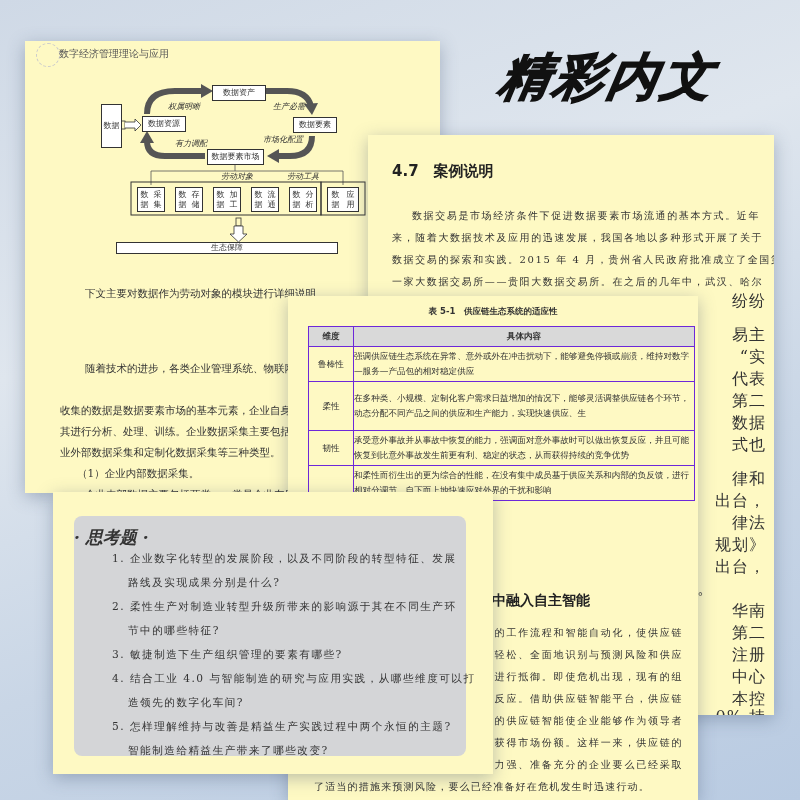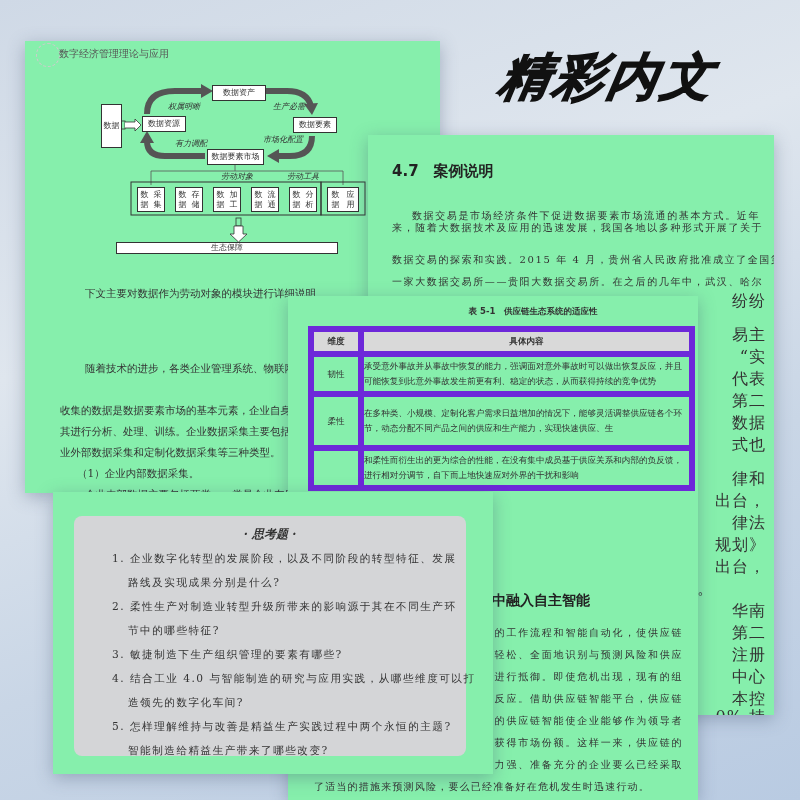--- a/index.html
+++ b/index.html
@@ -3,21 +3,21 @@
 <meta charset="utf-8">
 <style>
   html, body { margin:0; padding:0; }
   body {
     width:800px; height:800px; overflow:hidden; position:relative;
     background: linear-gradient(160deg, #cfd9e6 0%, #dfe6ee 35%, #c9d6e6 65%, #b9cbe2 100%);
     font-family: "DejaVu Serif", "Liberation Serif", serif;
     color:#333;
   }
   .page {
-    position:absolute; background:#86efac;
+    position:absolute; background:#fef9c3;
     box-shadow: 0 4px 16px rgba(60,80,110,0.35);
     overflow:hidden;
   }
 
   
   .hero-title {
     position:absolute; left:500px; top:44px; width:240px; height:70px;
     font-family: "DejaVu Sans", "Liberation Sans", sans-serif;
     font-weight:900; font-style:italic; font-size:50px; letter-spacing:4px;
     color:#111; transform: skewX(-10deg);
@@ -36,32 +36,32 @@
   .h-441 { position:absolute; left:35px; top:285px; font-size:16px; font-weight:bold; color:#222; }
 
   
   #page-b { left:368px; top:135px; width:406px; height:580px; z-index:2; }
   .h-47 { position:absolute; left:24px; top:27px; font-size:15px; font-weight:bold; color:#222; font-family:"DejaVu Sans","Liberation Sans",sans-serif; }
   .b-line { position:absolute; left:24px; font-size:10px; color:#333; white-space:nowrap; letter-spacing:1.6px; }
   .b-right { position:absolute; right:8px; font-size:16px; color:#333; white-space:nowrap; letter-spacing:1px; }
 
   
   #page-c { left:288px; top:296px; width:410px; height:504px; z-index:3; }
-  .tbl-caption { position:absolute; left:8px; width:410px; top:10px; text-align:center; font-size:8.5px; font-weight:bold; color:#333; font-family:"DejaVu Sans","Liberation Sans",sans-serif;padding-left:32px; }
+  .tbl-caption { position:absolute; left:0; width:410px; top:10px; text-align:center; font-size:8.5px; font-weight:bold; color:#333; font-family:"DejaVu Sans","Liberation Sans",sans-serif; }
   table.t51 { position:absolute; left:20px; top:30px; width:387px; border-collapse:collapse; font-size:8.6px; color:#333; }
-  table.t51 th, table.t51 td { border:6px solid #6d28d9; padding:2px 0; line-height:15px; vertical-align:middle; }
+  table.t51 th, table.t51 td { border:1px solid #6d28d9; padding:2px 0; line-height:15px; vertical-align:middle; }
   table.t51 th { background:#d9d9d9; font-weight:bold; text-align:center; height:15px; }
   table.t51 td.dim { width:44px; text-align:center; }
   .h-c { position:absolute; left:-60px; top:296px; font-size:14px; font-weight:bold; color:#222; font-family:"DejaVu Sans","Liberation Sans",sans-serif; white-space:nowrap; }
   .c-line { position:absolute; font-size:10px; color:#333; white-space:nowrap; letter-spacing:1.8px; }
 
   
   #page-d { left:53px; top:492px; width:440px; height:282px; z-index:4; }
   .qbox { position:absolute; left:21px; top:24px; width:392px; height:240px; background:#d4d5d7; border-radius:8px; }
-  .q-title { position:absolute; left:0; width:392px; top:10px; text-align:center; font-size:12px; font-weight:bold; color:#333; font-style:italic; }
+  .q-title { position:absolute; left:0; width:392px; top:10px; text-align:left; font-size:17px; font-weight:bold; color:#333; font-style:italic; }
   .q-item { position:absolute; left:38px; font-size:10.6px; line-height:24px; color:#333; letter-spacing:1.5px; white-space:nowrap; }
   .q-cont { position:absolute; left:54px; font-size:10.6px; color:#333; letter-spacing:1.5px; white-space:nowrap; }
 </style>
 </head>
 <body>
 
 <div class="hero-title">精彩内文</div>
 
 <div class="page" id="page-a">
   <div class="logo-mark"></div>
@@ -144,21 +144,21 @@
   <div class="para" style="left:35px;top:360px;">收集的数据是数据要素市场的基本元素，企业自身</div>
   <div class="para" style="left:35px;top:381px;">其进行分析、处理、训练。企业数据采集主要包括</div>
   <div class="para" style="left:35px;top:402px;">业外部数据采集和定制化数据采集等三种类型。</div>
   <div class="para" style="left:52px;top:423px;">（1）企业内部数据采集。</div>
   <div class="para" style="left:60px;top:444px;">企业内部数据主要包括两类。一类是企业在日</div>
 </div>
 
 <div class="page" id="page-b">
   <div class="h-47">4.7　案例说明</div>
   <div class="b-line" style="left:44px;top:74px;">数据交易是市场经济条件下促进数据要素市场流通的基本方式。近年</div>
-  <div class="b-line" style="top:86px;">来，随着大数据技术及应用的迅速发展，我国各地以多种形式开展了关于</div>
+  <div class="b-line" style="top:96px;">来，随着大数据技术及应用的迅速发展，我国各地以多种形式开展了关于</div>
   <div class="b-line" style="top:118px;">数据交易的探索和实践。2015 年 4 月，贵州省人民政府批准成立了全国第</div>
   <div class="b-line" style="top:140px;">一家大数据交易所——贵阳大数据交易所。在之后的几年中，武汉、哈尔</div>
 
   <div class="b-right" style="top:156px;">纷纷</div>
   <div class="b-right" style="top:190px;">易主</div>
   <div class="b-right" style="top:212px;">“实</div>
   <div class="b-right" style="top:234px;">代表</div>
   <div class="b-right" style="top:256px;">第二</div>
   <div class="b-right" style="top:278px;">数据</div>
   <div class="b-right" style="top:300px;">式也</div>
@@ -180,26 +180,30 @@
   <div class="tbl-caption">表 5-1　供应链生态系统的适应性</div>
   <table class="t51">
     <thead>
       <tr>
         <th>维度</th>
         <th>具体内容</th>
       </tr>
     </thead>
     <tbody>
       <tr>
+        <td class="dim">鲁棒性</td>
+        <td>强调供应链生态系统在异常、意外或外在冲击扰动下，能够避免停顿或崩溃，维持对数字—服务—产品包的相对稳定供应</td>
+      </tr>
+      <tr>
+        <td class="dim">柔性</td>
+        <td style="height:44px;">在多种类、小规模、定制化客户需求日益增加的情况下，能够灵活调整供应链各个环节，动态分配不同产品之间的供应和生产能力，实现快速供应、生</td>
+      </tr>
+      <tr>
         <td class="dim">韧性</td>
         <td>承受意外事故并从事故中恢复的能力，强调面对意外事故时可以做出恢复反应，并且可能恢复到比意外事故发生前更有利、稳定的状态，从而获得持续的竞争优势</td>
-      </tr>
-      <tr>
-        <td class="dim">柔性</td>
-        <td style="height:44px;">在多种类、小规模、定制化客户需求日益增加的情况下，能够灵活调整供应链各个环节，动态分配不同产品之间的供应和生产能力，实现快速供应、生</td>
       </tr>
       <tr>
         <td class="dim"></td>
         <td>和柔性而衍生出的更为综合的性能，在没有集中成员基于供应关系和内部的负反馈，进行相对分调节，自下而上地快速应对外界的干扰和影响</td>
       </tr>
     </tbody>
   </table>
   <div class="h-c" style="left:190px;">链中融入自主智能</div>
   <div class="c-line" style="left:183px;top:330px;">智能的工作流程和智能自动化，使供应链</div>
   <div class="c-line" style="left:183px;top:352px;">能够轻松、全面地识别与预测风险和供应</div>

